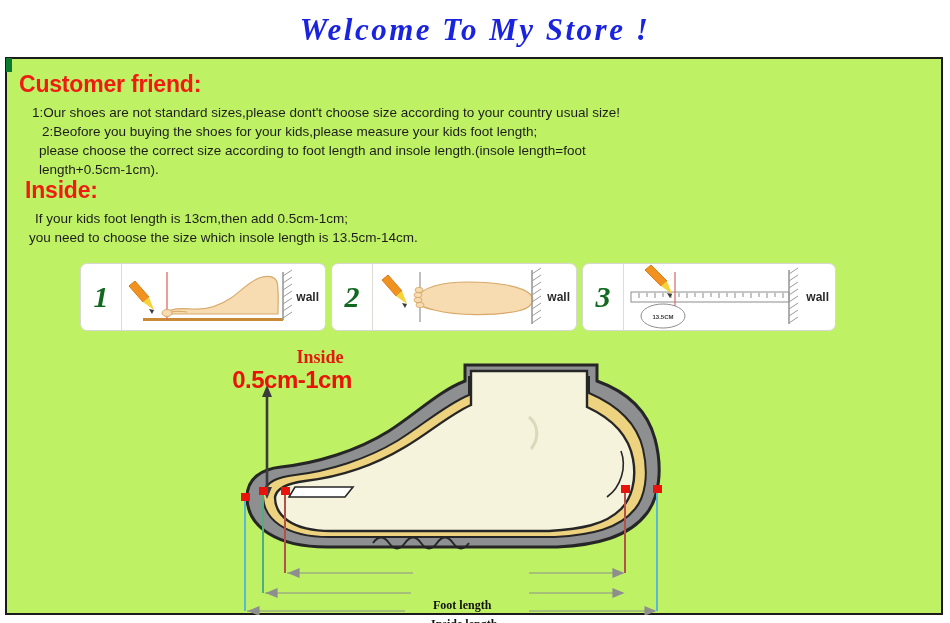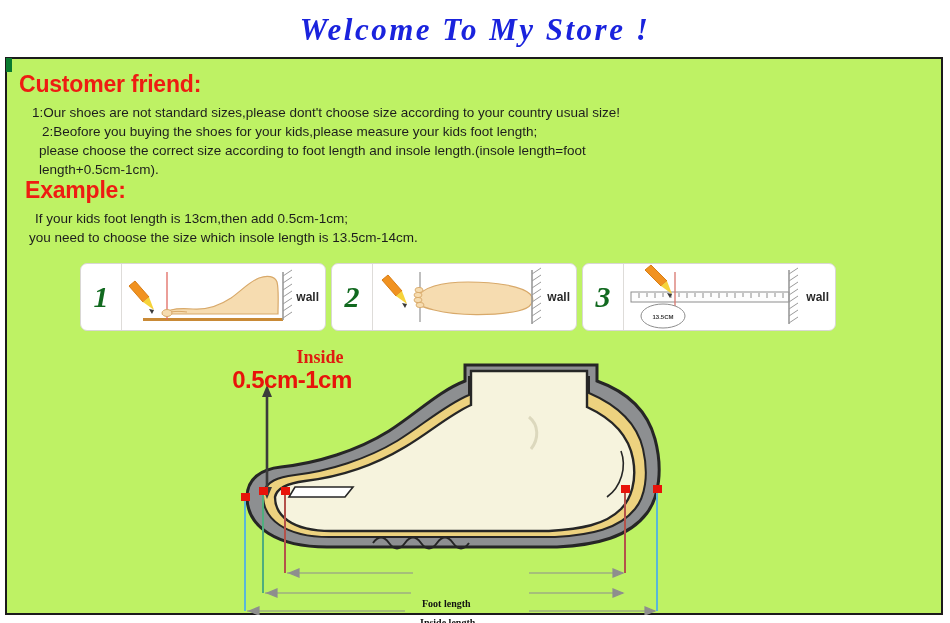--- a/index.html
+++ b/index.html
@@ -77,42 +77,42 @@
     font-family:"Liberation Serif",serif;font-weight:bold;font-size:18px;color:#e01b10;
   }
   .space-sans{
     position:absolute;left:0px;top:19px;width:230px;text-align:center;
     font-family:"Liberation Sans",sans-serif;font-weight:bold;font-size:24px;
     color:#e8130a;letter-spacing:-.5px;
   }
 
   .dim-label{
     position:absolute;font-family:"Liberation Serif",serif;font-weight:bold;
-    font-size:10px;color:#111;white-space:nowrap;
+    font-size:12px;color:#111;white-space:nowrap;margin-left:11px;
   }
   .dl-foot{left:245px;top:251px;}
   .dl-inside{left:243px;top:270px;}
 </style>
 </head>
 <body>
 
 <div class="page">
 
   <div class="store-title">Welcome To My Store !</div>
 
   <div class="frame">
     <div class="corner-mark"></div>
 
     <div class="h-red h-customer">Customer friend:</div>
     <div class="para l1">1:Our shoes are not standard sizes,please dont't choose size according to your country usual size!</div>
     <div class="para l2">2:Beofore you buying the shoes for your kids,please measure your kids foot length;</div>
     <div class="para l3">please choose the correct size according to foot length and insole length.(insole length=foot</div>
     <div class="para l4">length+0.5cm-1cm).</div>
 
-    <div class="h-red h-example">Example:</div>
+    <div class="h-red h-example">Inside:</div>
     <div class="para l5">If your kids foot length is 13cm,then add 0.5cm-1cm;</div>
     <div class="para l6">you need to choose the size which insole length is 13.5cm-14cm.</div>
 
     <div class="panels">
 
       <div class="panel panel-1">
         <div class="num-cell">
           <span>1</span>
         </div>
         <div class="panel-art">

